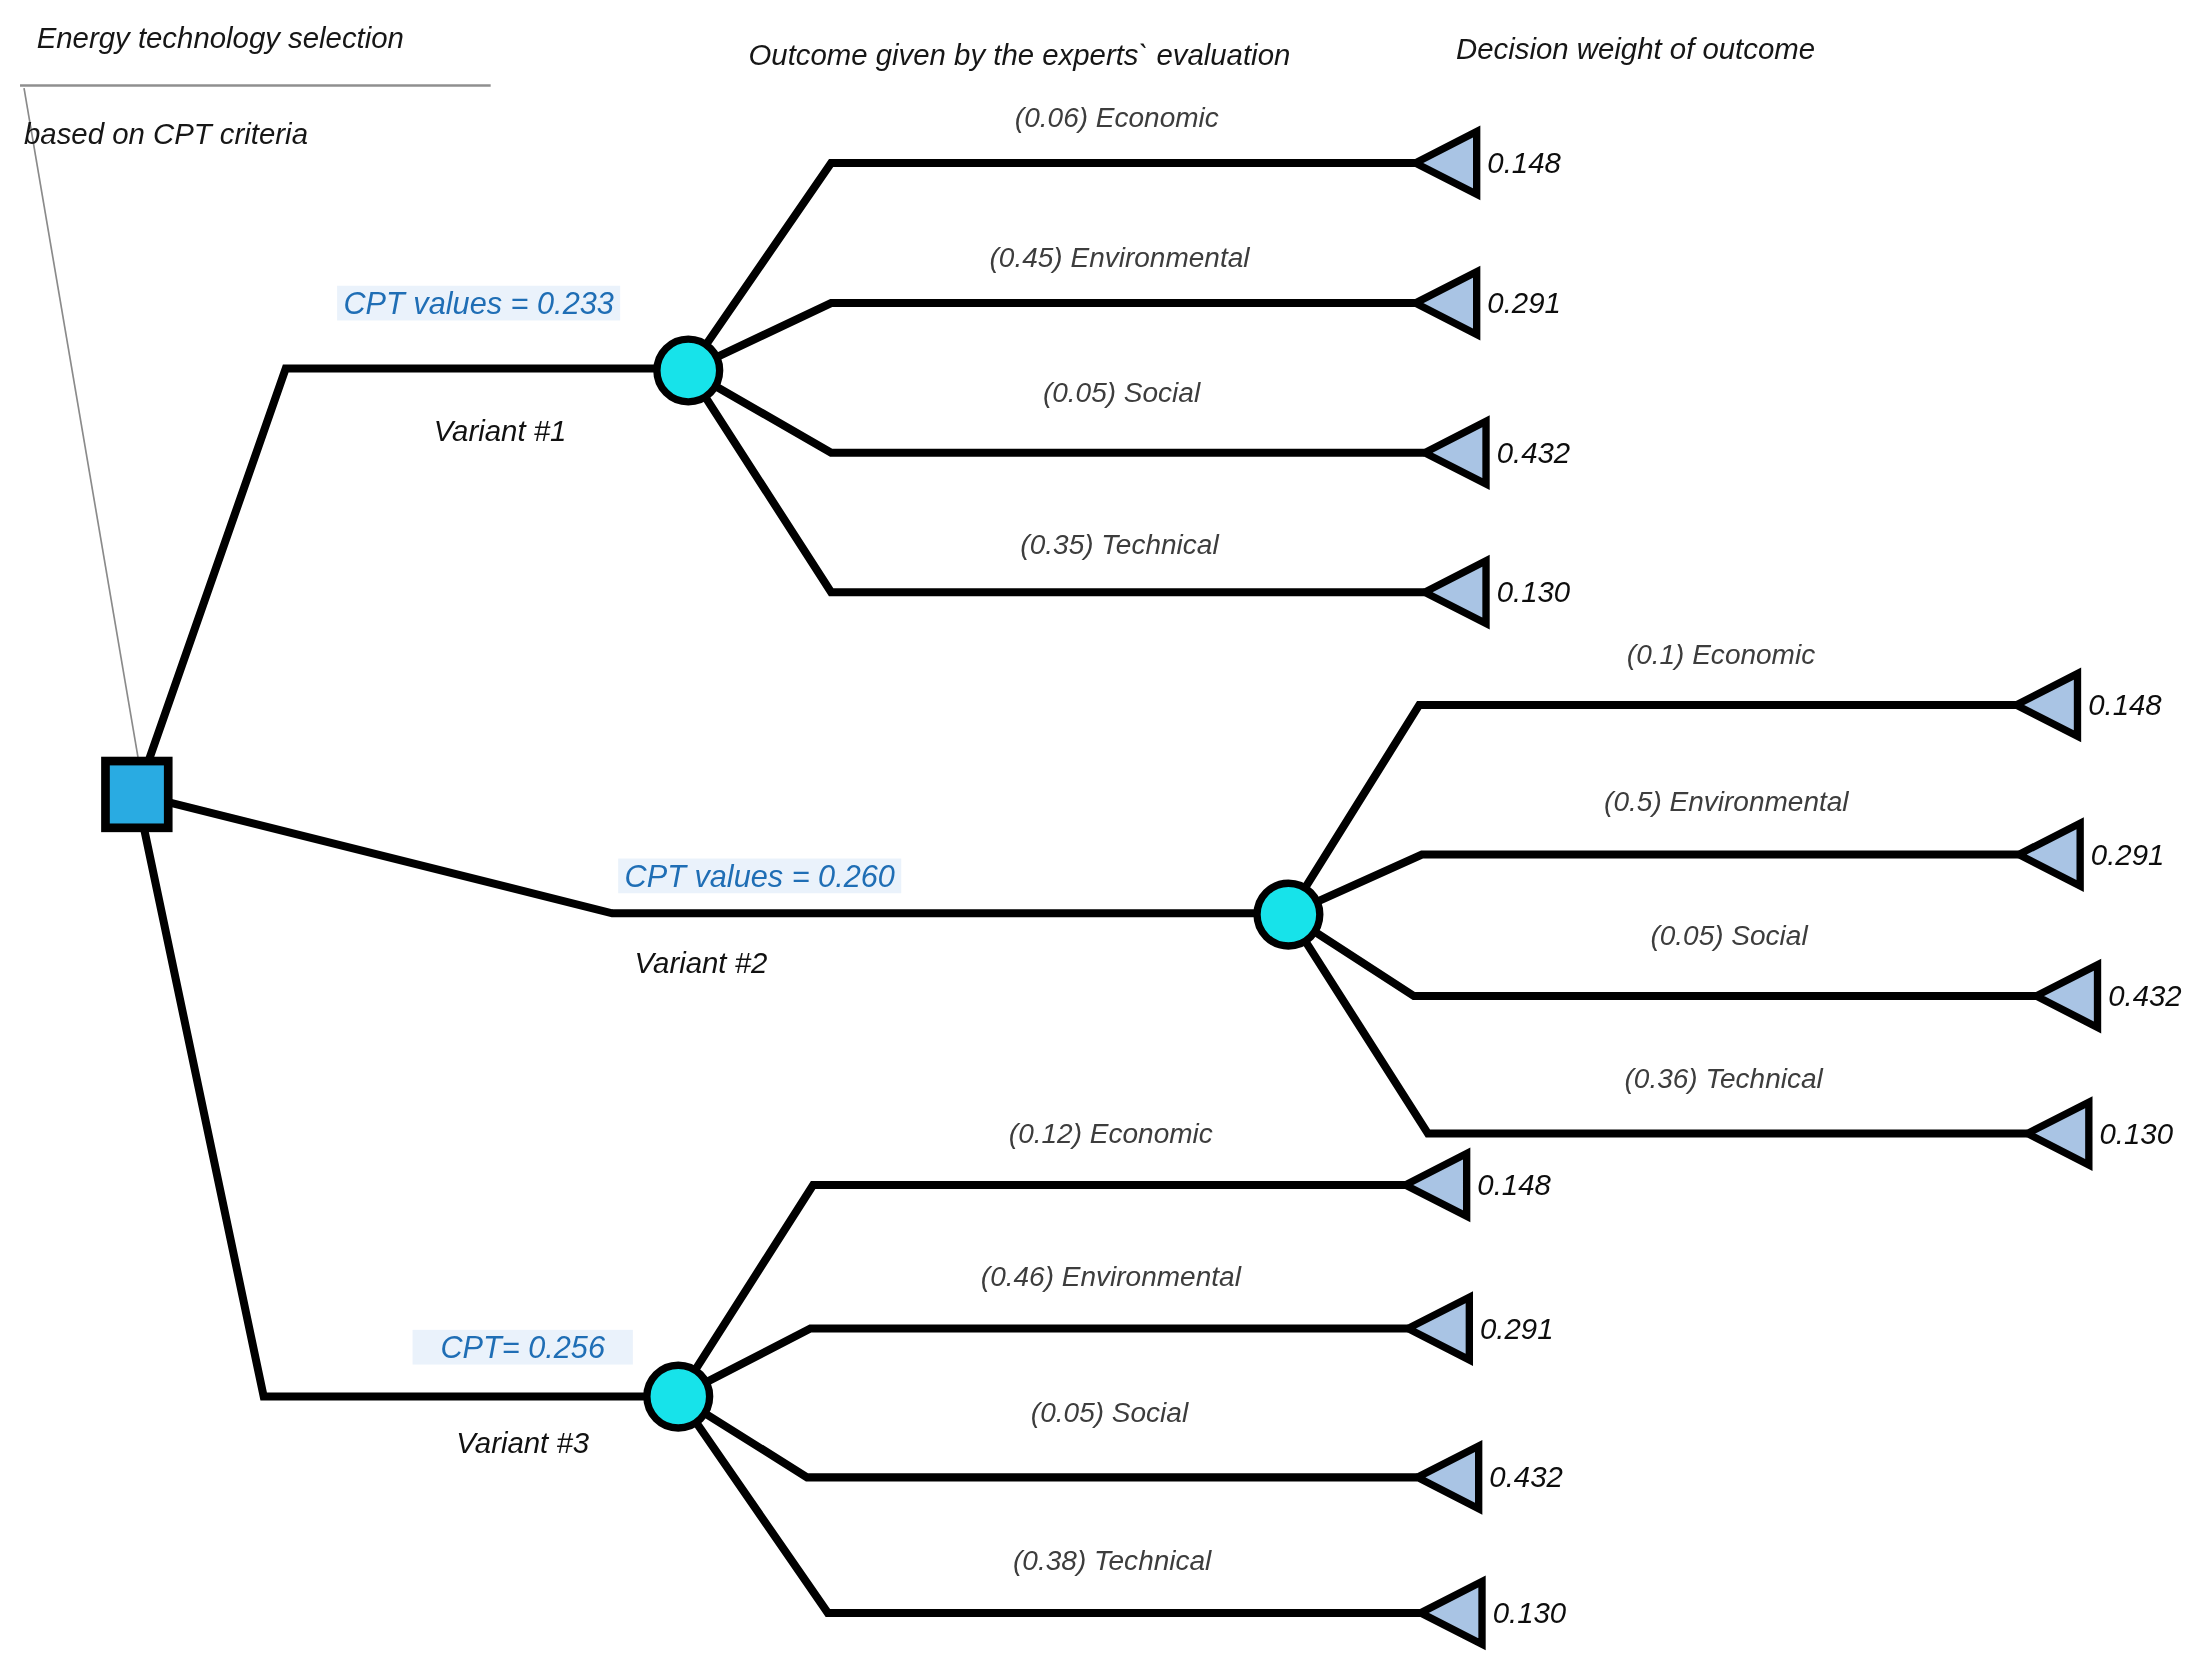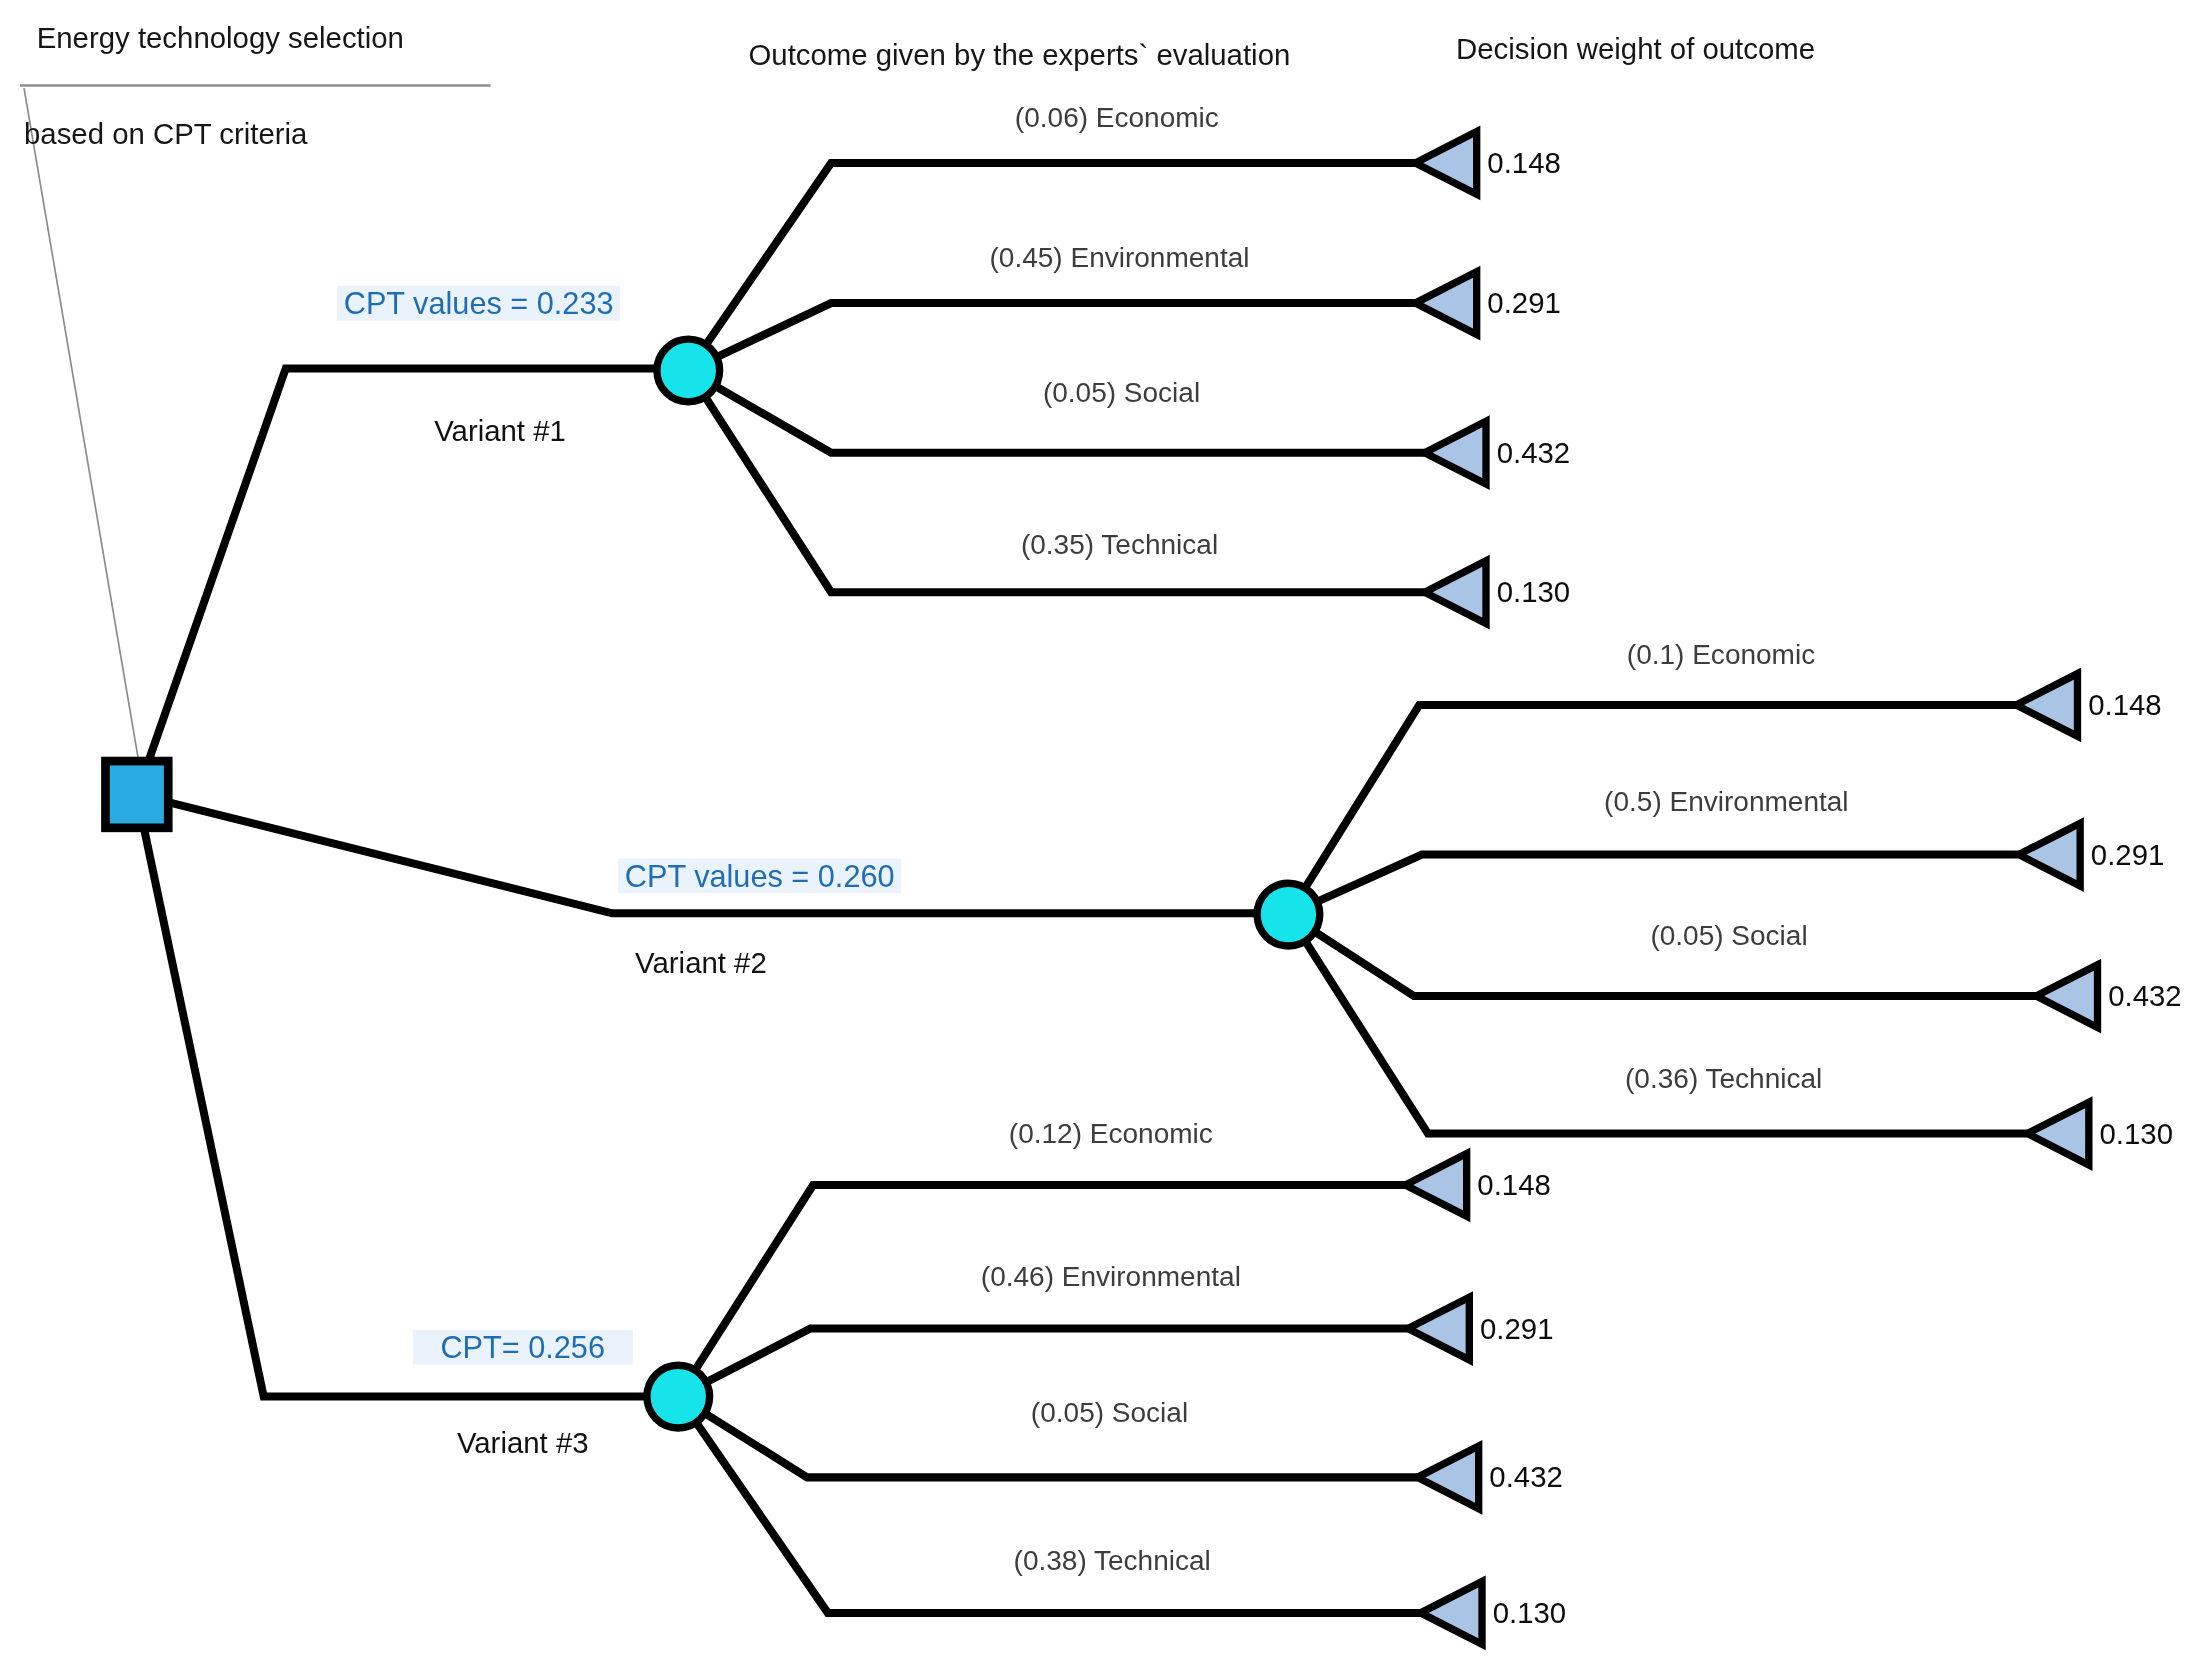--- a/index.html
+++ b/index.html
@@ -7,20 +7,21 @@
     padding: 0;
     background: #ffffff;
     width: 100%;
     height: 100%;
     font-family: "Liberation Sans", sans-serif;
   }
   .stage {
     width: 100vw;
     height: 100vh;
     display: block;
+    font-style: italic;
   }
   svg { display: block; width: 100%; height: 100%; }
 
   .edge {
     fill: none;
     stroke: #000000;
     stroke-width: 12;
     stroke-linejoin: miter;
     stroke-linecap: butt;
   }

